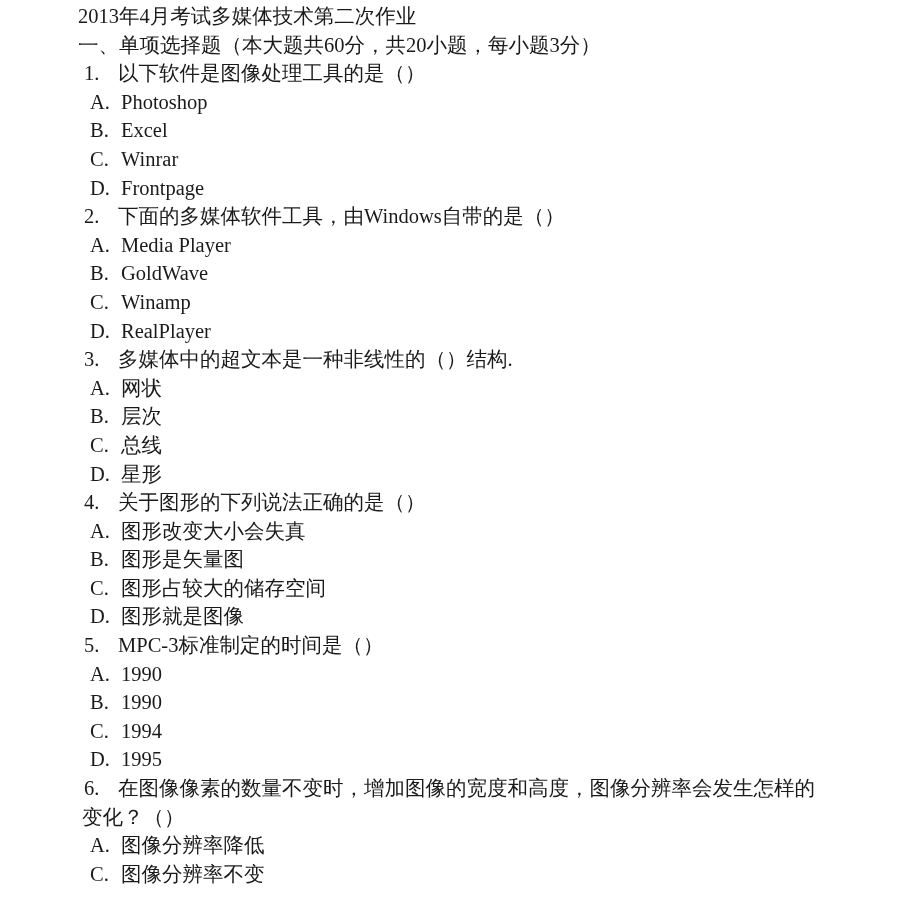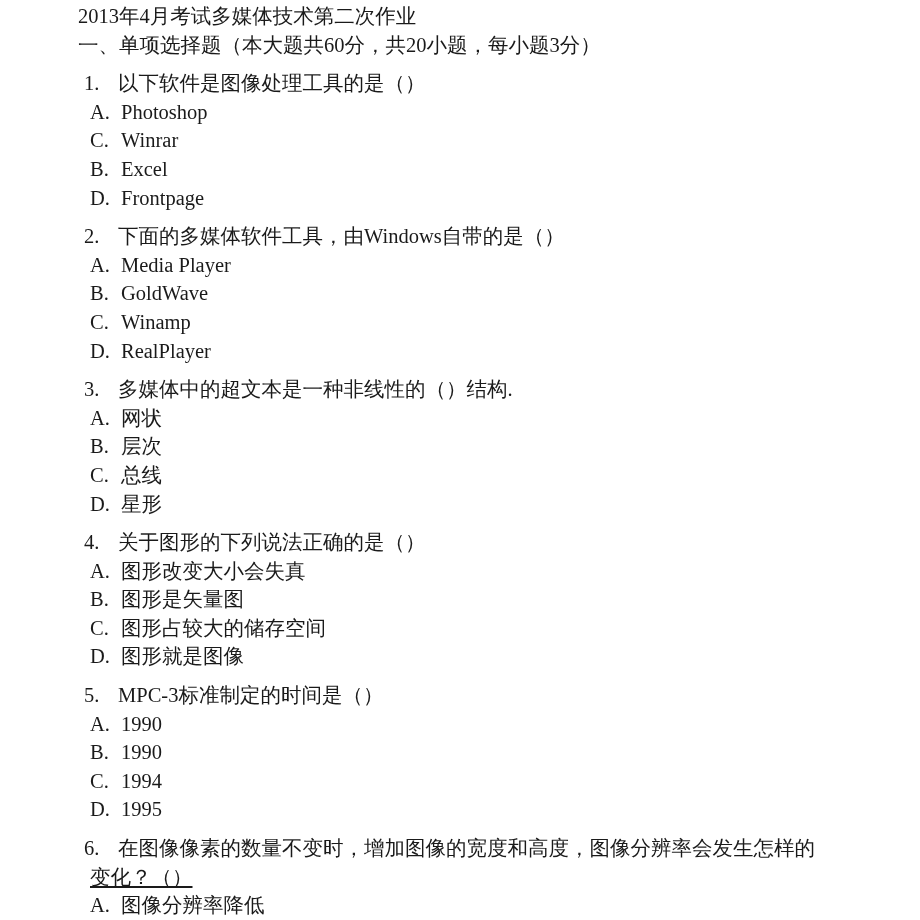--- a/index.html
+++ b/index.html
@@ -39,28 +39,26 @@
   .line.title {
     margin-left: 0px;
   }
   .line.section {
     margin-left: 0px;
     font-family: Liberation Serif, serif;
   }
   
   .line.question {
     margin-left: 6px;
-    margin-top: 10px;
   }
   .line.option {
     margin-left: 12px;
   }
   .line.continuation {
-    margin-left: 12px;
-    text-decoration: underline;
+    margin-left: 4px;
   }
   
   .q-num {
     display: inline-block;
     min-width: 34px;
   }
   .o-let {
     display: inline-block;
     min-width: 31px;
   }
@@ -75,24 +73,24 @@
 
     <div class="line section">一、单项选择题（本大题共60分，共20小题，每小题3分）</div>
 
     <div class="line question">
       <span class="q-num">1.</span><span>以下软件是图像处理工具的是（）</span>
     </div>
     <div class="line option">
       <span class="o-let">A.</span><span>Photoshop</span>
     </div>
     <div class="line option">
-      <span class="o-let">C.</span><span>Winrar</span>
+      <span class="o-let">B.</span><span>Excel</span>
     </div>
     <div class="line option">
-      <span class="o-let">B.</span><span>Excel</span>
+      <span class="o-let">C.</span><span>Winrar</span>
     </div>
     <div class="line option">
       <span class="o-let">D.</span><span>Frontpage</span>
     </div>
 
     <div class="line question">
       <span class="q-num">2.</span><span>下面的多媒体软件工具，由Windows自带的是（）</span>
     </div>
     <div class="line option">
       <span class="o-let">A.</span><span>Media Player</span>

